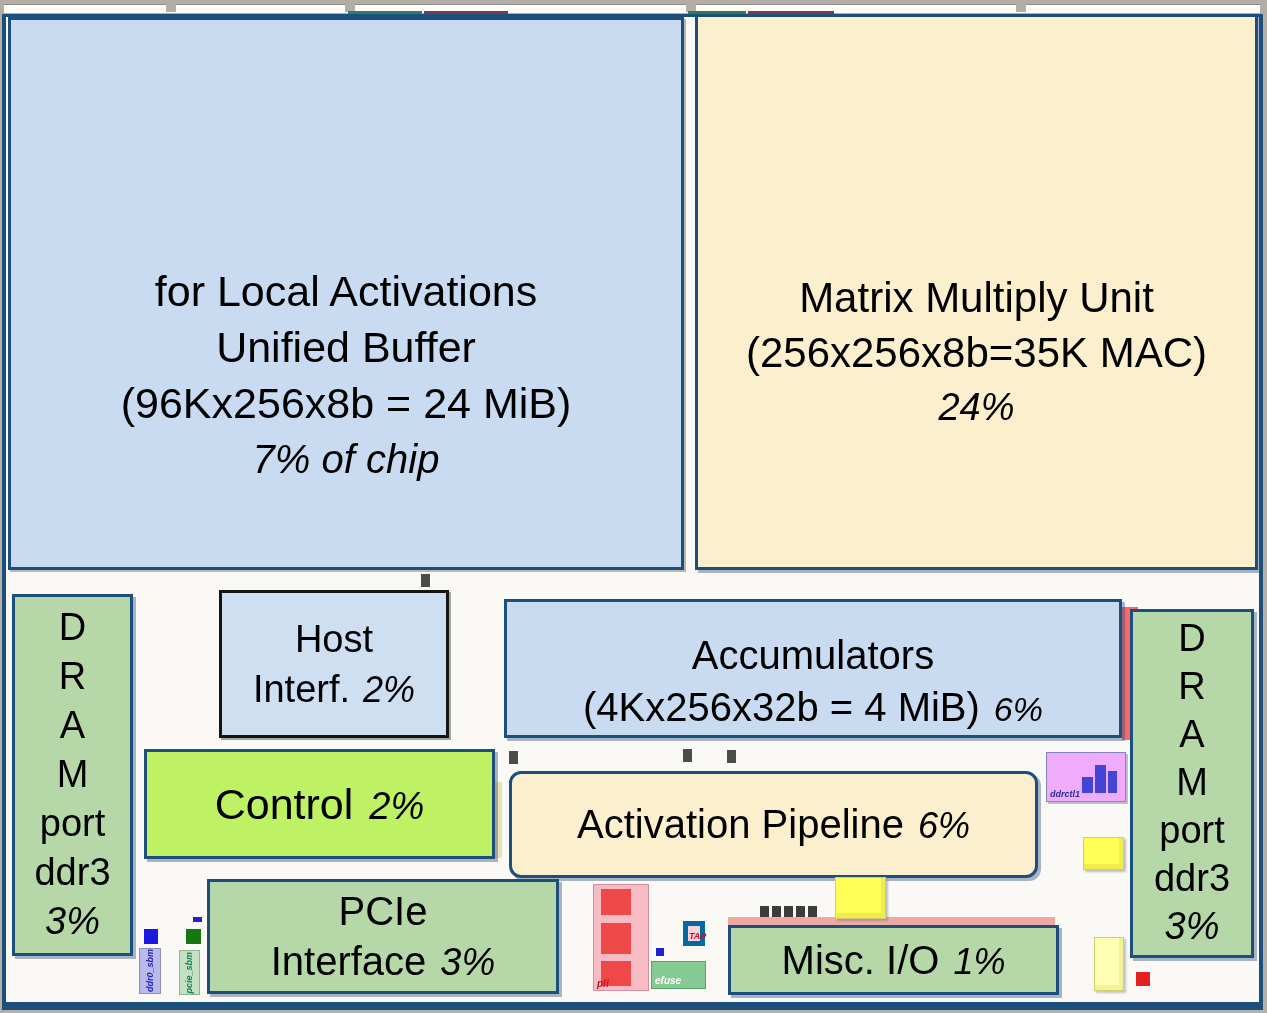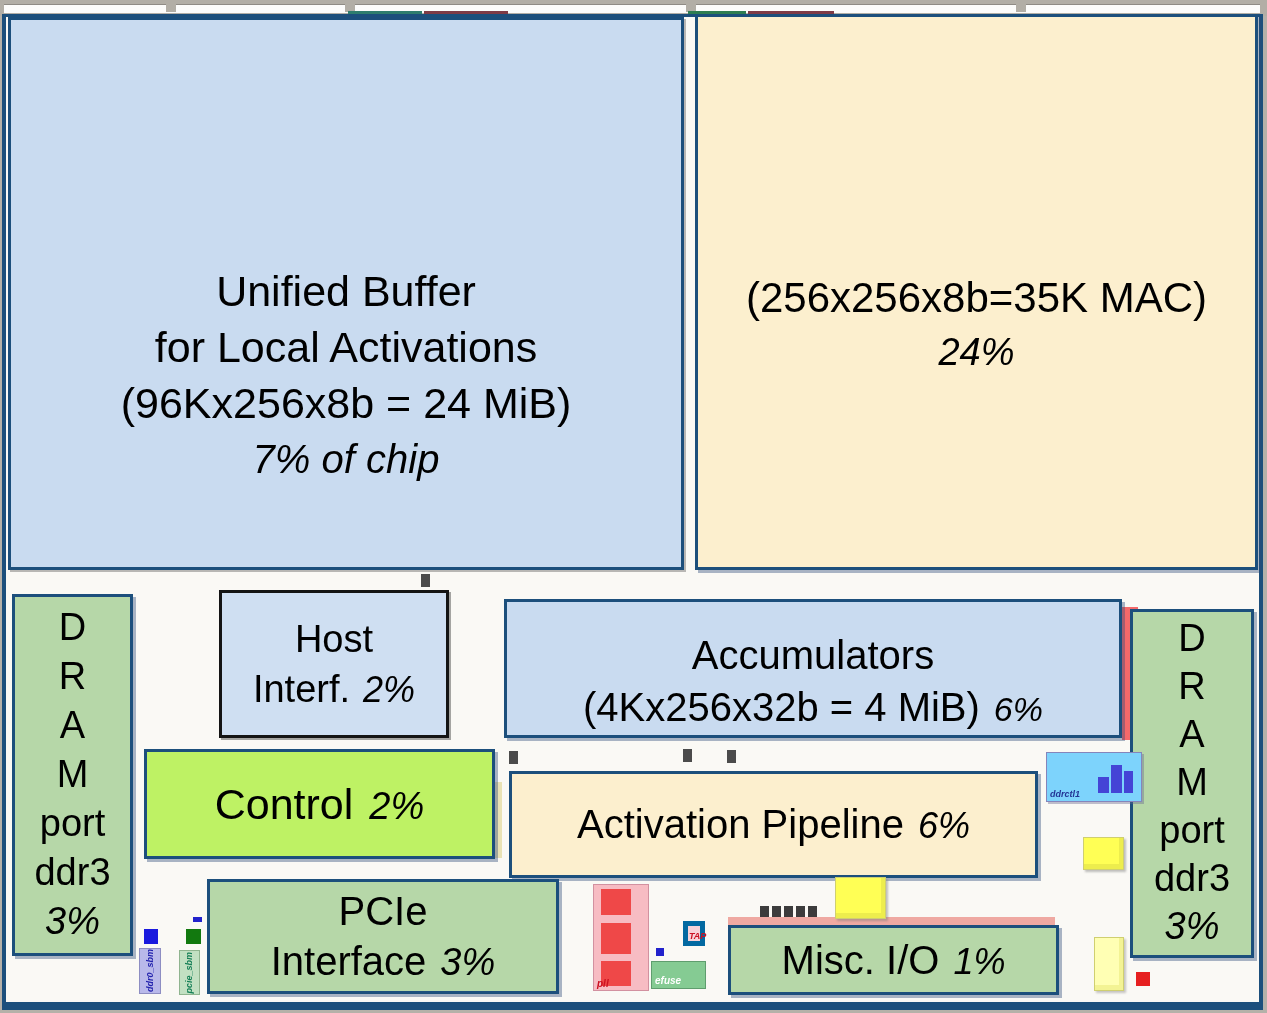--- a/index.html
+++ b/index.html
@@ -43,21 +43,21 @@
 
   .host{left:219px;top:590px;width:230px;height:148px;border-color:#141414;background:#cfdff2;font-size:38px;line-height:50px;justify-content:center;box-shadow:2px 2px 0 rgba(60,60,60,.45);}
   .host .pct{font-size:36px;margin-left:13px;}
 
   .acc{left:504px;top:599px;width:618px;height:139px;font-size:40px;line-height:52px;justify-content:flex-end;}
   .acc .pct{font-size:34px;margin-left:14px;}
 
   .ctrl{left:144px;top:749px;width:351px;height:110px;font-size:43px;justify-content:center;}
   .ctrl .pct{font-size:38px;margin-left:16px;}
 
-  .act{left:509px;top:771px;width:529px;height:107px;font-size:40px;justify-content:center;}
+  .act{left:509px;top:771px;width:529px;height:107px;font-size:40px;justify-content:center;border-radius:12px;}
   .act .pct{font-size:36px;margin-left:14px;}
 
   .pcie{left:207px;top:879px;width:352px;height:115px;font-size:40px;line-height:50px;justify-content:center;}
   .pcie .pct{font-size:38px;margin-left:14px;}
 
   .misc{left:728px;top:925px;width:331px;height:70px;font-size:40px;justify-content:center;}
   .misc .pct{font-size:36px;margin-left:14px;}
   .tick{position:absolute;width:9px;height:13px;background:#4b4b4b;}
   .sliver-red{position:absolute;left:1122px;top:607px;width:16px;height:133px;background:#f4696a;}
   .sliver-cream{position:absolute;left:495px;top:782px;width:7px;height:76px;background:#e9e2b4;}
@@ -69,21 +69,21 @@
   .pllstrip{position:absolute;left:593px;top:884px;width:56px;height:107px;background:#f7bcc3;border:1px solid #d291a0;box-sizing:border-box;}
   .pllsq{position:absolute;left:7px;width:30px;background:#ef4848;}
   .plllbl{position:absolute;left:3px;bottom:1px;font-size:10px;font-style:italic;font-weight:bold;color:#cc1122;}
   .tap{position:absolute;left:683px;top:921px;width:22px;height:25px;background:#f8d2d8;border:5px solid #0369a1;box-sizing:border-box;}
   .taplbl{position:absolute;left:1px;bottom:0px;font-size:9px;font-style:italic;font-weight:bold;color:#cc1122;}
   .efuse{position:absolute;left:651px;top:961px;width:55px;height:28px;background:#85cb93;border:1px solid #5f9d6e;box-sizing:border-box;}
   .efuselbl{position:absolute;left:3px;bottom:2px;font-size:10px;font-style:italic;font-weight:bold;color:#fff;}
   .sbm{position:absolute;box-sizing:border-box;display:flex;align-items:center;justify-content:center;}
   .note{position:absolute;background:#ffff55;border:1px solid #cfcf70;box-shadow:inset -4px -5px 0 #eded4d, 2px 2px 2px rgba(120,120,120,.45);}
   .note.pale{background:#ffffb4;box-shadow:inset -4px -5px 0 #f3f394, 2px 2px 2px rgba(120,120,120,.4);}
-  .ddrctl{position:absolute;left:1046px;top:752px;width:96px;height:50px;background:#7dd3fc;border:1px solid #8585bb;box-sizing:border-box;box-shadow:2px 2px 0 rgba(100,100,140,.4);}
+  .ddrctl{position:absolute;left:1046px;top:752px;width:80px;height:50px;background:#f0abfc;border:1px solid #8585bb;box-sizing:border-box;box-shadow:2px 2px 0 rgba(100,100,140,.4);}
   .ddrctl-lbl{position:absolute;left:3px;bottom:2px;font-size:9px;font-style:italic;font-weight:bold;color:#223394;}
   .bars{position:absolute;right:8px;bottom:8px;display:flex;align-items:flex-end;gap:2px;}
   .bars i{display:block;background:#4444d6;}
   .darkrow{position:absolute;top:906px;display:flex;gap:3px;}
   .darkrow i{display:block;width:9px;height:11px;background:#3c3c3c;}
 </style>
 </head>
 <body>
 
 <div class="die">
@@ -100,27 +100,28 @@
   <div class="cdash" style="left:688px;width:58px;background:#2e7d52"></div>
   <div class="cdash" style="left:748px;width:86px;background:#7e3b46"></div>
 
   <div class="frame"></div>
 
   <div class="sliver-red"></div>
   <div class="sliver-cream"></div>
   <div class="misc-top"></div>
 
   <div class="box blue ub">
+    <div>for Local Activations</div>
     <div>Unified Buffer</div>
-    <div>for Local Activations</div>
     <div>(96Kx256x8b = 24 MiB)</div>
     <div class="pct">7% of chip</div>
   </div>
 
   <div class="box cream mmu">
+    <div>Matrix Multiply Unit</div>
     <div>(256x256x8b=35K MAC)</div>
     <div class="pct">24%</div>
   </div>
 
   <div class="box green dram dram-left">
     <div>D</div>
     <div>R</div>
     <div>A</div>
     <div>M</div>
     <div>port</div>

